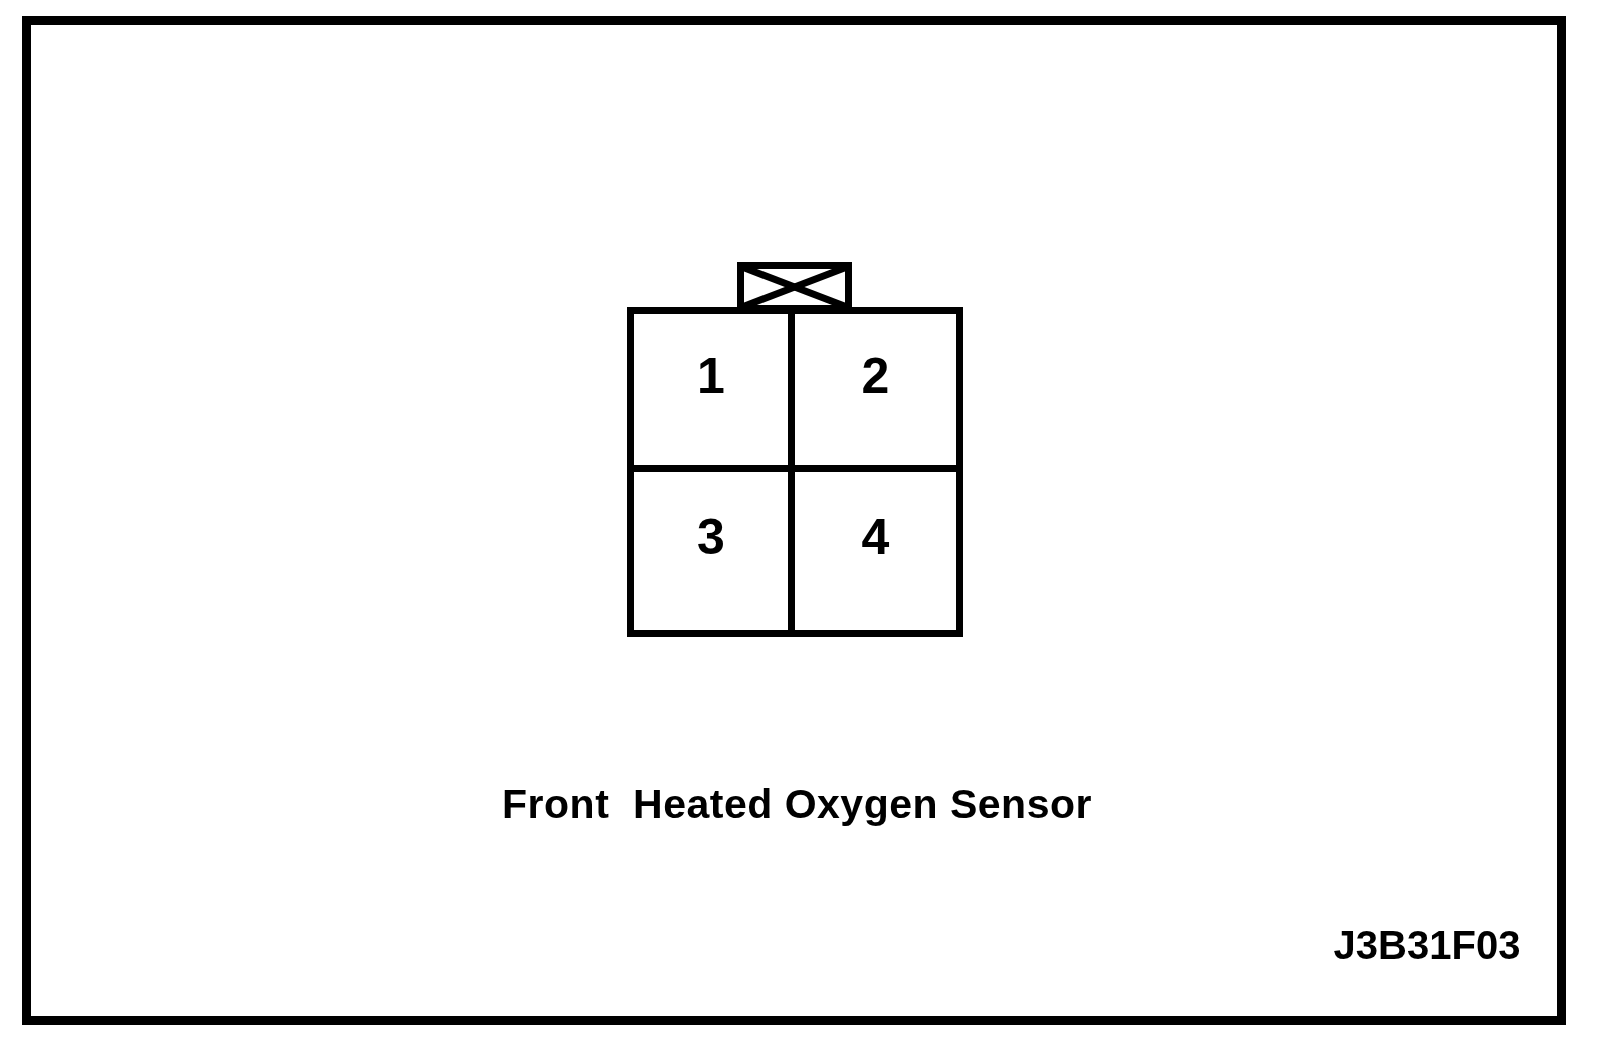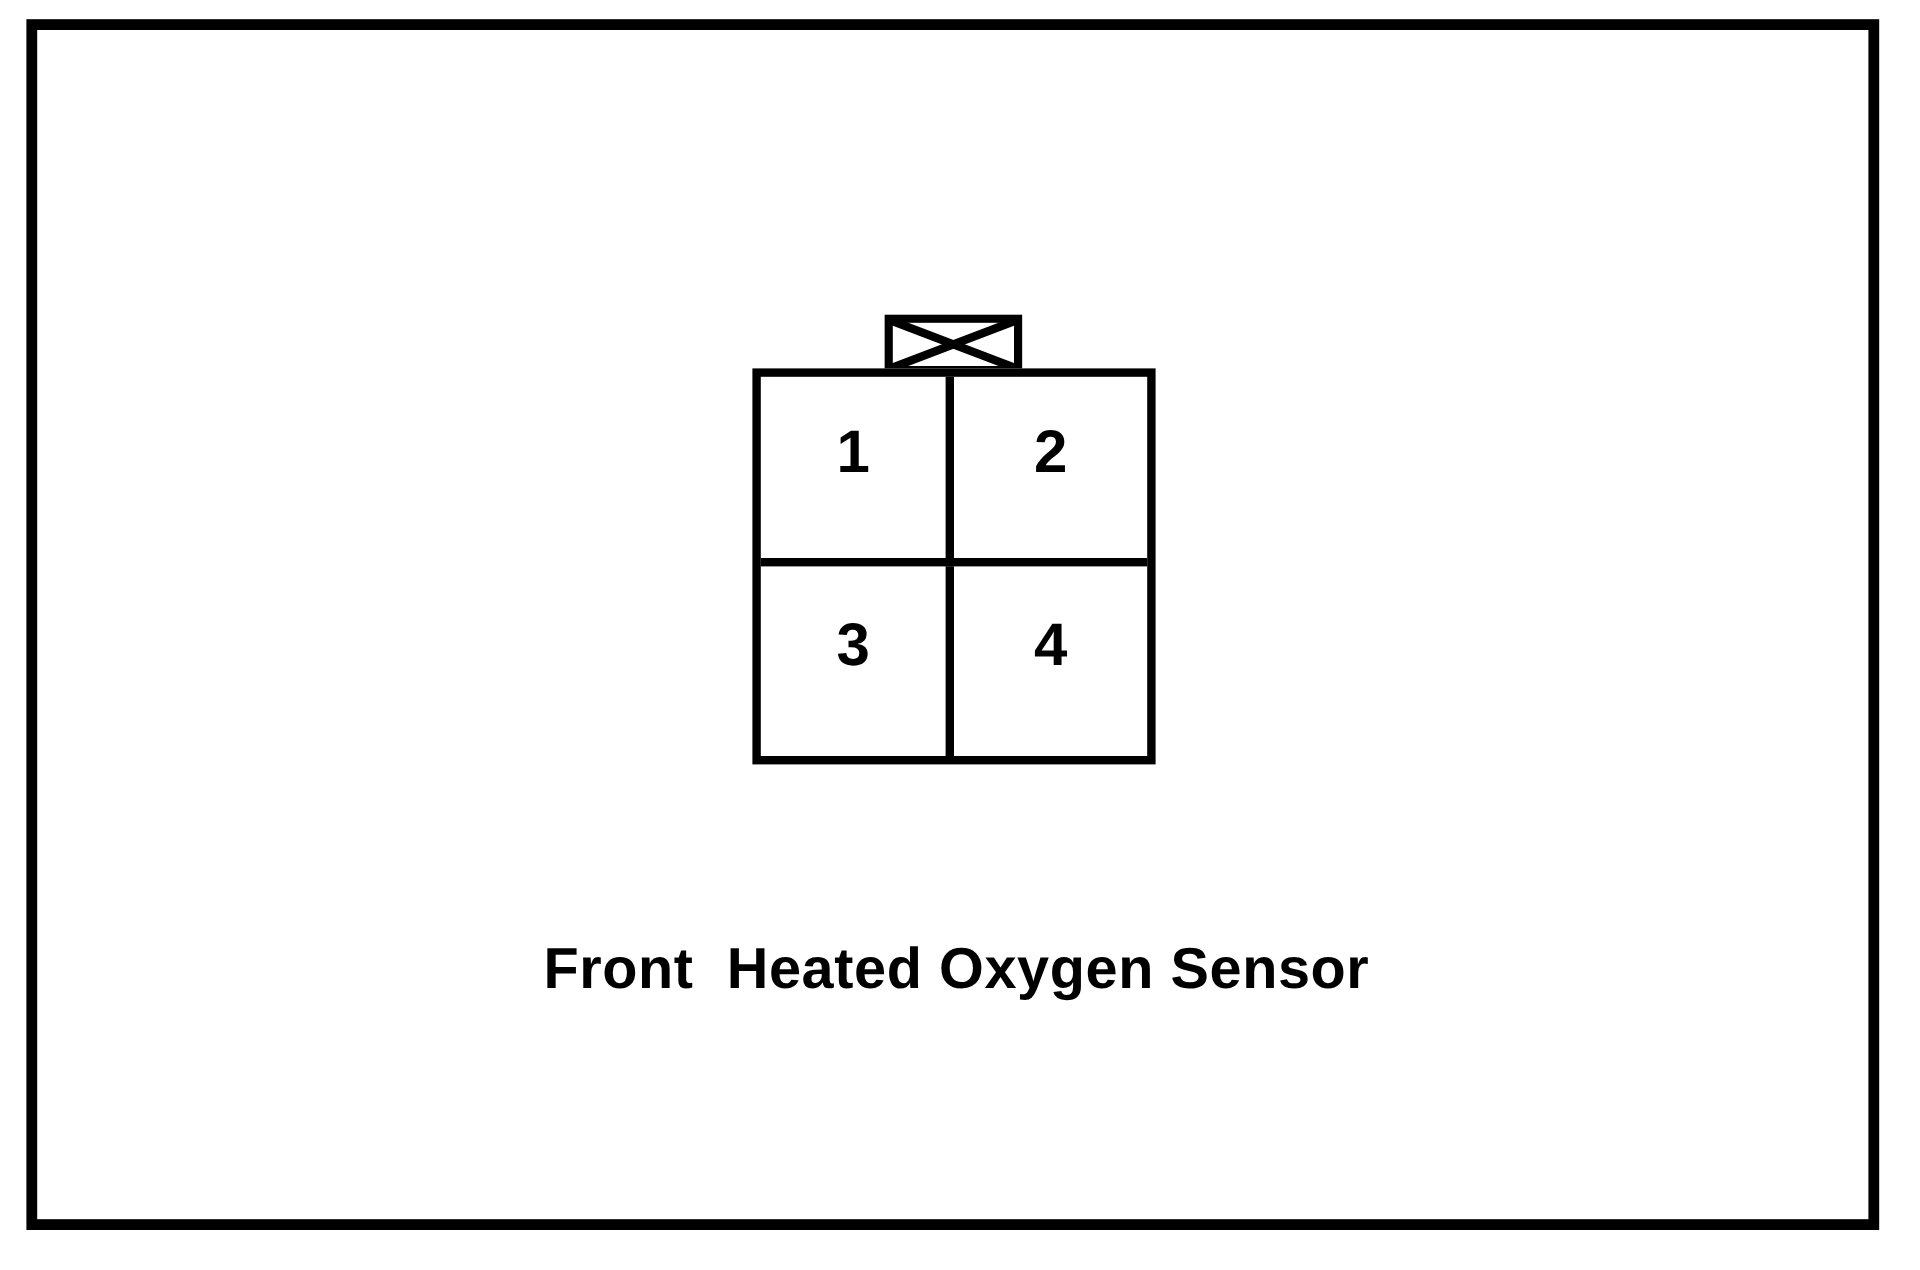--- a/index.html
+++ b/index.html
@@ -63,21 +63,21 @@
   .pin-number {
     font-size: 50px;
     font-weight: bold;
     line-height: 1;
     margin-top: -28px; 
   }
   .caption-line {
     position: absolute;
     transform: translateX(-50%);
     white-space: pre;
-    font-size: 48px;
+    font-size: 41px;
     font-weight: bold;
     line-height: 1;
     letter-spacing: 0.5px;
   }
   .caption-line.l1 { left: 766px; top: 759px; }
   .caption-line.l2 { left: 780px; top: 823px; }
   .figure-code {
     position: absolute;
     left: 1396px;
     top: 900px;
@@ -111,16 +111,17 @@
         <div class="pin-cell b-right">
           <span class="pin-number">3</span>
         </div>
         <div class="pin-cell">
           <span class="pin-number">4</span>
         </div>
       </div>
 
       <div class="caption-line l1">Front  Heated Oxygen Sensor</div>
 
+      <div class="figure-code">J3B31F03</div>
 
     </div>
   </div>
 </div>
 
 </body></html>

